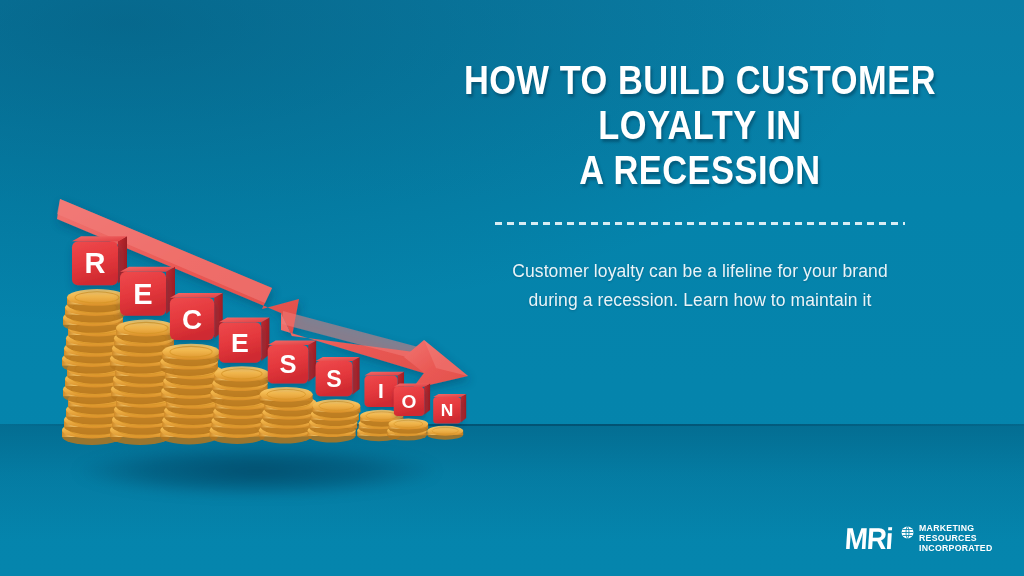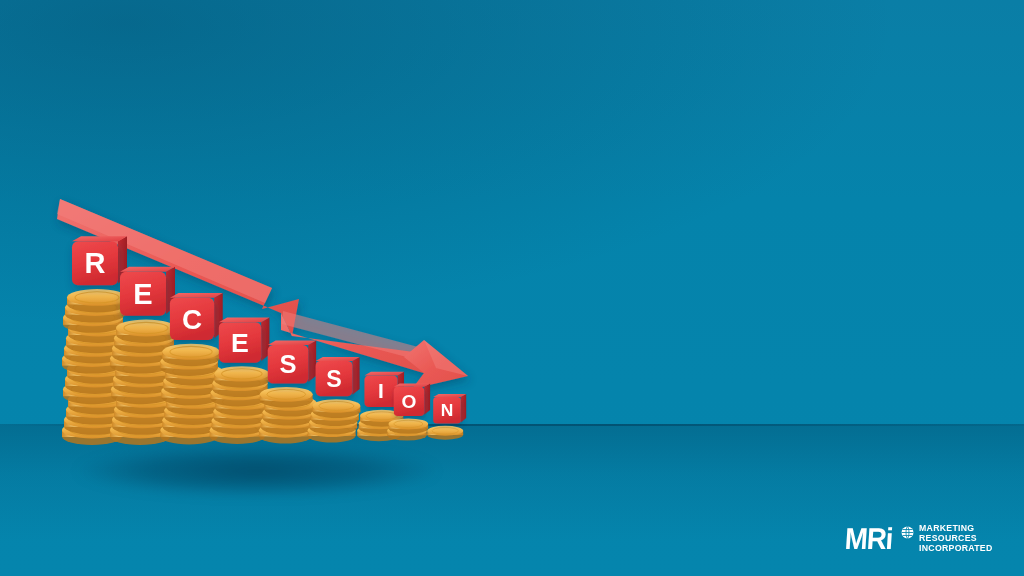--- a/index.html
+++ b/index.html
@@ -284,20 +284,27 @@
           <g transform="translate(0,-14.2)">
             <path d="M23,-44 l9,-4.95 v40 l-9,7.2 z" fill="url(#cubeSide)"></path>
             <rect x="-23" y="-44" width="46" height="44" rx="6" fill="url(#cubeFace)" filter="url(#softshadow)"></rect>
             <path d="M-23,-44 l9,-4.95 h46 l-9,4.95 z" fill="url(#cubeTop)"></path>
             <text x="0" y="-12" text-anchor="middle" fill="#ffffff" font-family="&quot;Liberation Sans&quot;, sans-serif" font-weight="700" font-size="29">N</text>
           </g>
         </g>
       </g>
   </svg>
 
+  <div class="content">
+    <h1 class="title">HOW TO BUILD CUSTOMER LOYALTY IN
+A RECESSION</h1>
+    <div class="divider"></div>
+    <p class="subtitle">Customer loyalty can be a lifeline for your brand
+during a recession. Learn how to maintain it</p>
+  </div>
 
   <div class="logo">
     <div class="logo-mark">MRi</div>
     <svg class="logo-globe" viewBox="0 0 24 24">
       <circle cx="12" cy="12" r="11" fill="#ffffff"></circle>
       <g stroke="#0583ab" stroke-width="1.6" fill="none">
         <path d="M1 12h22M12 1c3.6 3.4 3.6 18.6 0 22M12 1C8.4 4.4 8.4 19.6 12 23"></path>
         <path d="M3 6.5h18M3 17.5h18"></path>
       </g>
     </svg>

